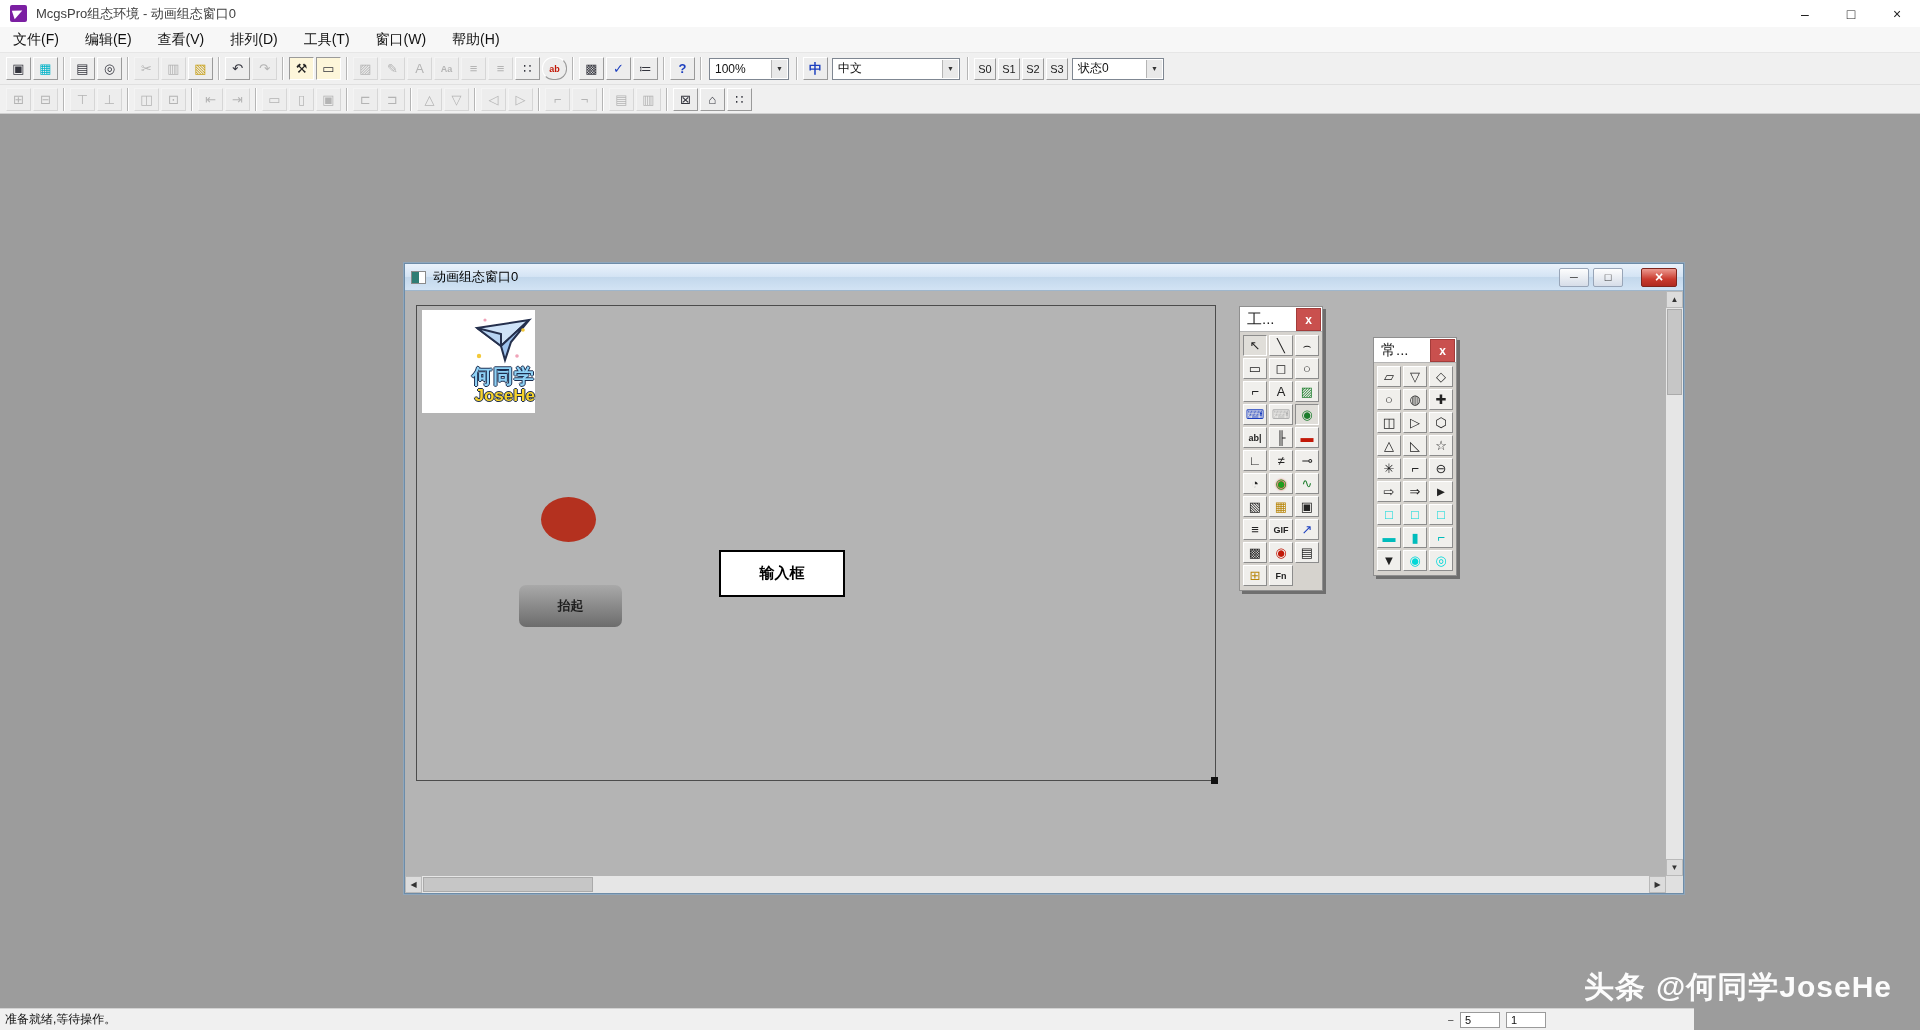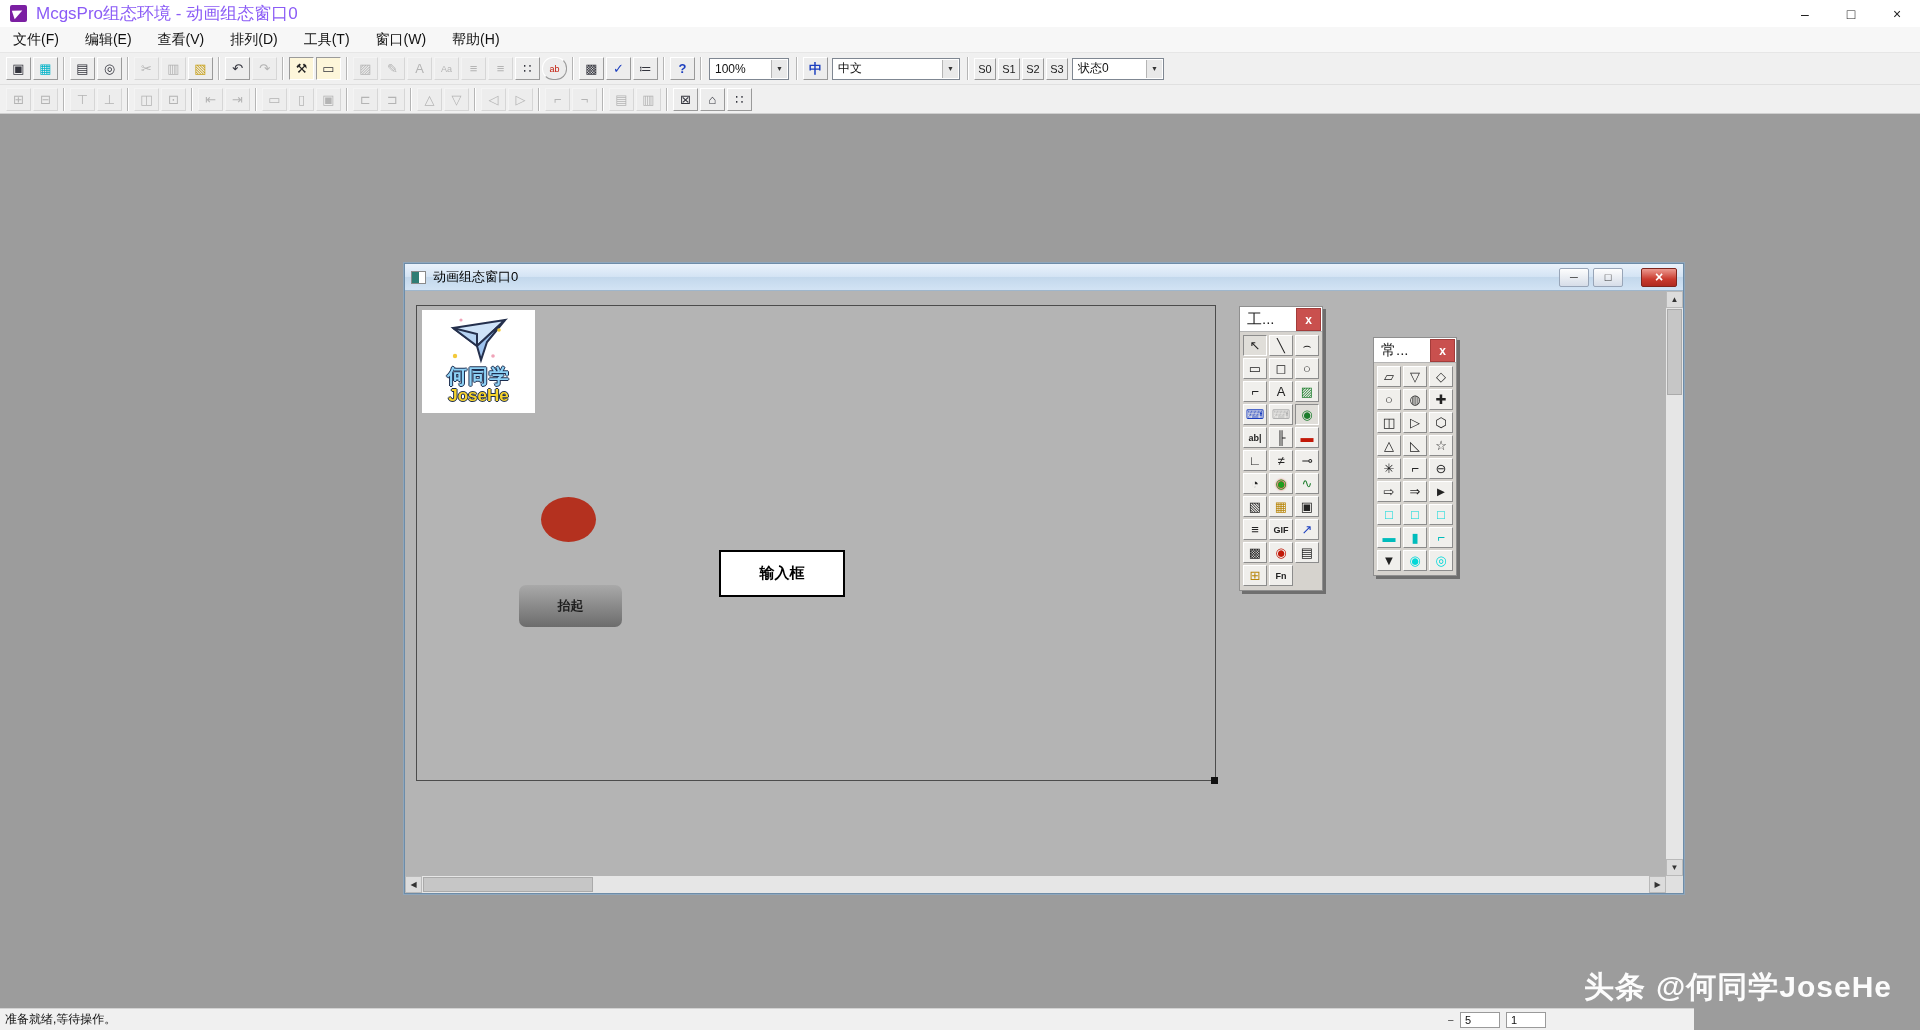--- a/index.html
+++ b/index.html
@@ -7,37 +7,37 @@
               font-family:"Liberation Sans","DejaVu Sans",sans-serif; }
   body { background:#9c9c9c; position:relative; }
 
   
   #titlebar { position:absolute; left:0; top:0; width:1920px; height:27px; background:#ffffff;
               display:flex; align-items:center; }
   #app-icon { width:17px; height:17px; margin:0 9px 0 10px; background:#7b1fa2; border-radius:2px;
               position:relative; }
   #app-icon:before { content:""; position:absolute; left:3px; top:4px; border-left:10px solid #fff;
               border-top:3px solid transparent; border-bottom:6px solid transparent; transform:rotate(-18deg);}
-  #win-title { font-size:17px; color:#8b5cf6; }
+  #win-title { font-size:13px; color:#404040; }
   #win-controls { margin-left:auto; display:flex; height:27px; }
   .wc { width:46px; height:27px; display:flex; align-items:center; justify-content:center;
         font-size:14px; color:#222; }
   #menubar { position:absolute; left:0; top:27px; width:1920px; height:26px; background:#f7f7f7;
              display:flex; align-items:center; border-bottom:1px solid #e6e6e6; }
   .menu-item { font-size:14px; color:#111; padding:0 13px;text-align:center; }
 
   
   #toolbar1 { position:absolute; left:0; top:53px; width:1920px; height:32px; background:#f0f0f0;
               display:flex; align-items:center; padding-left:5px; border-bottom:1px solid #e0e0e0;}
   #toolbar2 { position:absolute; left:0; top:85px; width:1920px; height:29px; background:#f0f0f0;
               display:flex; align-items:center; padding-left:5px; border-bottom:1px solid #cfcfcf;}
   .tb-btn { width:25px; height:23px; margin:0 1px; background:#ededed; border:1px solid;
             border-color:#ffffff #9a9a9a #9a9a9a #ffffff; display:flex; align-items:center;
             justify-content:center; font-size:13px; color:#33343d; flex:none; overflow:hidden;}
-  .tb-btn.small { font-size:9px; font-weight:normal; }
+  .tb-btn.small { font-size:9px; font-weight:bold; }
   .tb-btn.disabled { color:#b4b4b4; border-color:#f4f4f4 #d6d6d6 #d6d6d6 #f4f4f4; }
   .tb-btn.pressed { border-color:#9a9a9a #ffffff #ffffff #9a9a9a; background:#fdf6da; }
   .tb-sep { width:2px; height:23px; border-left:1px solid #b5b5b5; border-right:1px solid #fff;
             margin:0 4px; flex:none;}
   .ic-cyan { color:#00b3c8; } .ic-gold { color:#c8a018; } .ic-red { color:#c21807; font-weight:bold; font-size:11px;border-radius:11px;}
   .ic-blue { color:#1c3fbf; font-weight:bold; } .ic-dark { color:#222; }
   .combo { height:22px; background:#fff; border:1px solid #7f8792; display:flex; align-items:center;
            font-size:12px; color:#111; margin:0 3px; flex:none; position:relative; padding-left:5px;}
   .combo .arrow { position:absolute; right:1px; top:1px; bottom:1px; width:16px; background:#e9e9e9;
            border-left:1px solid #b5b5b5; display:flex; align-items:center; justify-content:center;
@@ -69,21 +69,21 @@
   .sb-thumb { position:absolute; background:#c6c6c6; border:1px solid #aaa; }
   .sb-corner { position:absolute; right:0; bottom:0; width:17px; height:17px; background:#e0e0e0; }
 
   
   #design-rect { position:absolute; left:11px; top:14px; width:800px; height:476px;
                  border:1px solid #4c4c4c; }
   #design-handle { position:absolute; left:806px; top:486px; width:7px; height:7px; background:#111; }
 
   
   #logo { position:absolute; left:17px; top:19px; width:113px; height:103px; background:#ffffff;
-          display:flex; flex-direction:column; align-items:center; }
+          display:flex; flex-direction:column; align-items:flex-end; }
   #logo svg { margin-top:6px; }
   #logo-line1 { font-size:20px; font-weight:bold; color:#8fd2f6; letter-spacing:1px; line-height:20px;
           text-shadow:-1px 0 #1c2d4f,1px 0 #1c2d4f,0 -1px #1c2d4f,0 1px #1c2d4f; }
   #logo-line2 { font-size:17px; font-weight:bold; color:#f6d32d; line-height:19px;
           text-shadow:-1px 0 #1c2d4f,1px 0 #1c2d4f,0 -1px #1c2d4f,0 1px #1c2d4f; }
   #heading { position:absolute; left:168px; top:46px; width:440px; text-align:center;
              font-family:"Liberation Serif","DejaVu Serif",serif; font-size:45px; color:#000; }
   #red-circle { position:absolute; left:136px; top:206px; width:55px; height:45px; border-radius:50%;
              background:#b4311f; }
   #lift-button { position:absolute; left:114px; top:294px; width:103px; height:42px; border-radius:7px;

